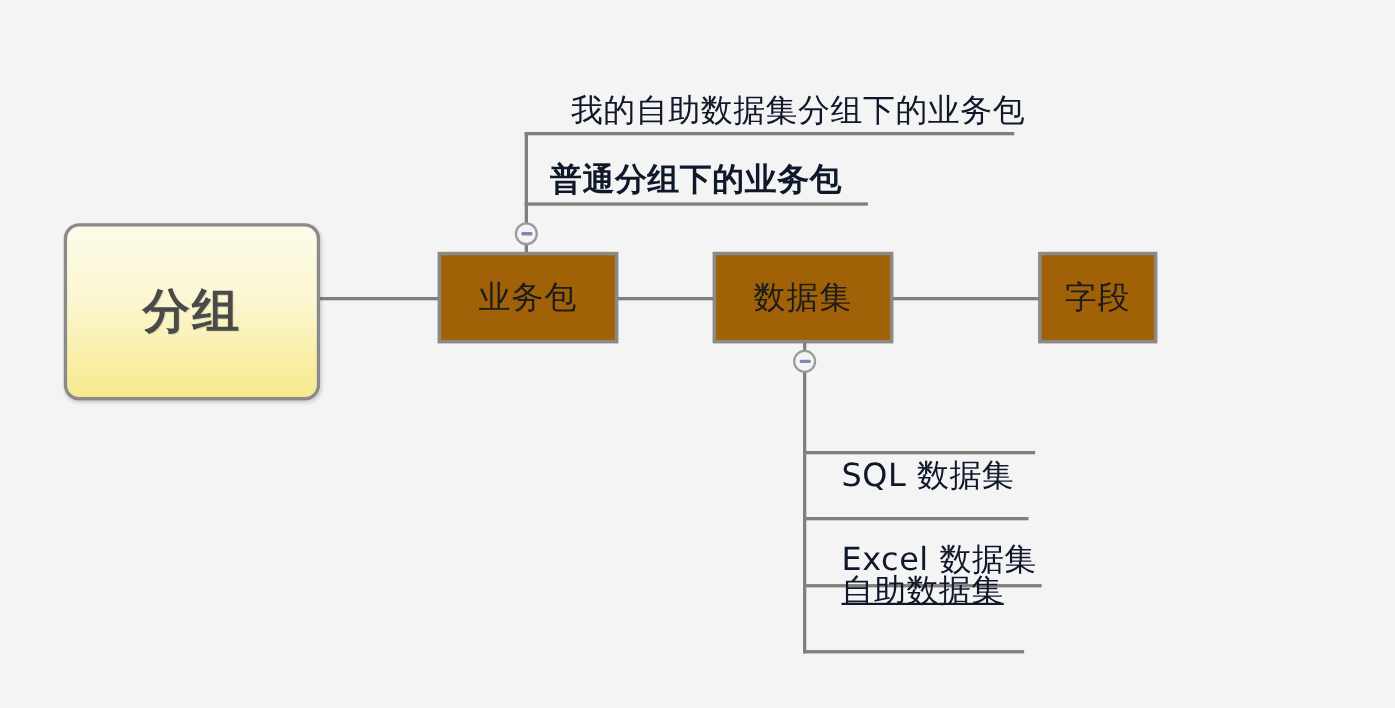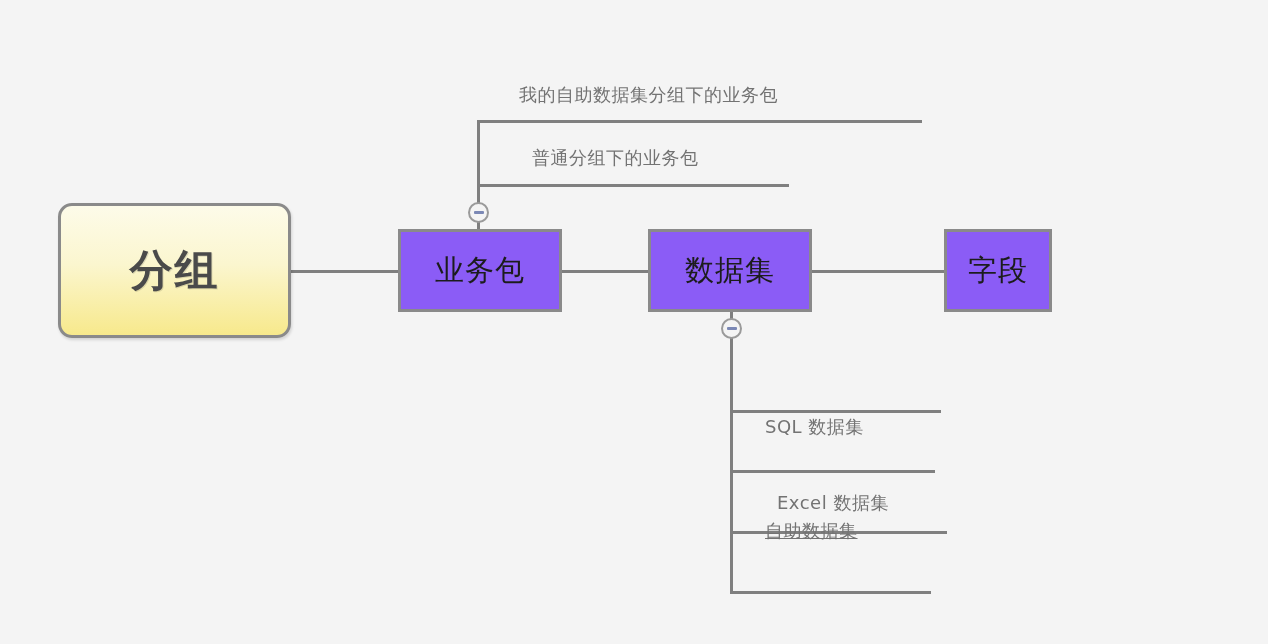--- a/index.html
+++ b/index.html
@@ -52,37 +52,37 @@
     letter-spacing: 2px;
     line-height: 1;
     text-shadow: 1px 1px 0 rgba(0,0,0,0.12);
   }
 
   
   .box-node {
     position: absolute;
     box-sizing: border-box;
     border: 3px solid #8a8a8a;
-    background: #8b5cf6;
+    background: #a16207;
     display: flex;
     align-items: center;
     justify-content: center;
   }
   .box-label {
     font-size: 29px;
     color: #1c1c1c;
     line-height: 1;
     letter-spacing: 1px;
   }
 
   
   .leaf-label {
     position: absolute;
-    font-size: 18px;
-    color: #737373;
+    font-size: 29px;
+    color: #0f172a;
     line-height: 1;
     white-space: nowrap;
     letter-spacing: 0.5px;
   }
 
   
   .toggle {
     position: absolute;
     width: 21px;
     height: 21px;
@@ -125,21 +125,21 @@
 
   <div class="vline" style="left:730px; top:310px; width:3px; height:22px;"></div>
 
   <div class="vline" style="left:730px; top:332px; width:3px; height:262px;"></div>
 
   <div class="hline" style="left:730px; top:410px; width:211px;"></div>
   <div class="hline" style="left:730px; top:470px; width:205px;"></div>
   <div class="hline" style="left:730px; top:531px; width:217px;"></div>
   <div class="hline" style="left:730px; top:591px; width:201px;"></div>
 
-  <div class="root-node" style="left:58px; top:203px; width:233px; height:135px;">
+  <div class="root-node" style="left:58px; top:203px; width:233px; height:161px;">
     <span class="root-label">分组</span>
   </div>
 
   <div class="box-node" style="left:398px; top:229px; width:164px; height:83px;">
     <span class="box-label">业务包</span>
   </div>
 
   <div class="box-node" style="left:648px; top:229px; width:164px; height:83px;">
     <span class="box-label">数据集</span>
   </div>
@@ -151,22 +151,22 @@
   <div class="toggle" style="left:468px; top:202px;">
     <span class="minus"></span>
   </div>
 
   <div class="toggle" style="left:721px; top:318px;">
     <span class="minus"></span>
   </div>
 
   <div class="leaf-label" style="left:519px; top:86px;">我的自助数据集分组下的业务包</div>
 
-  <div class="leaf-label" style="left:532px; top:149px;">普通分组下的业务包</div>
+  <div class="leaf-label" style="left:500px; top:149px;font-weight:bold;">普通分组下的业务包</div>
 
 
   <div class="leaf-label" style="left:765px; top:418px;">SQL 数据集</div>
 
-  <div class="leaf-label" style="left:765px; top:494px;margin-left:12px;">Excel 数据集</div>
+  <div class="leaf-label" style="left:765px; top:494px;">Excel 数据集</div>
 
   <div class="leaf-label" style="left:765px; top:522px;text-decoration:underline;">自助数据集</div>
 
 </div>
 
 </body></html>

